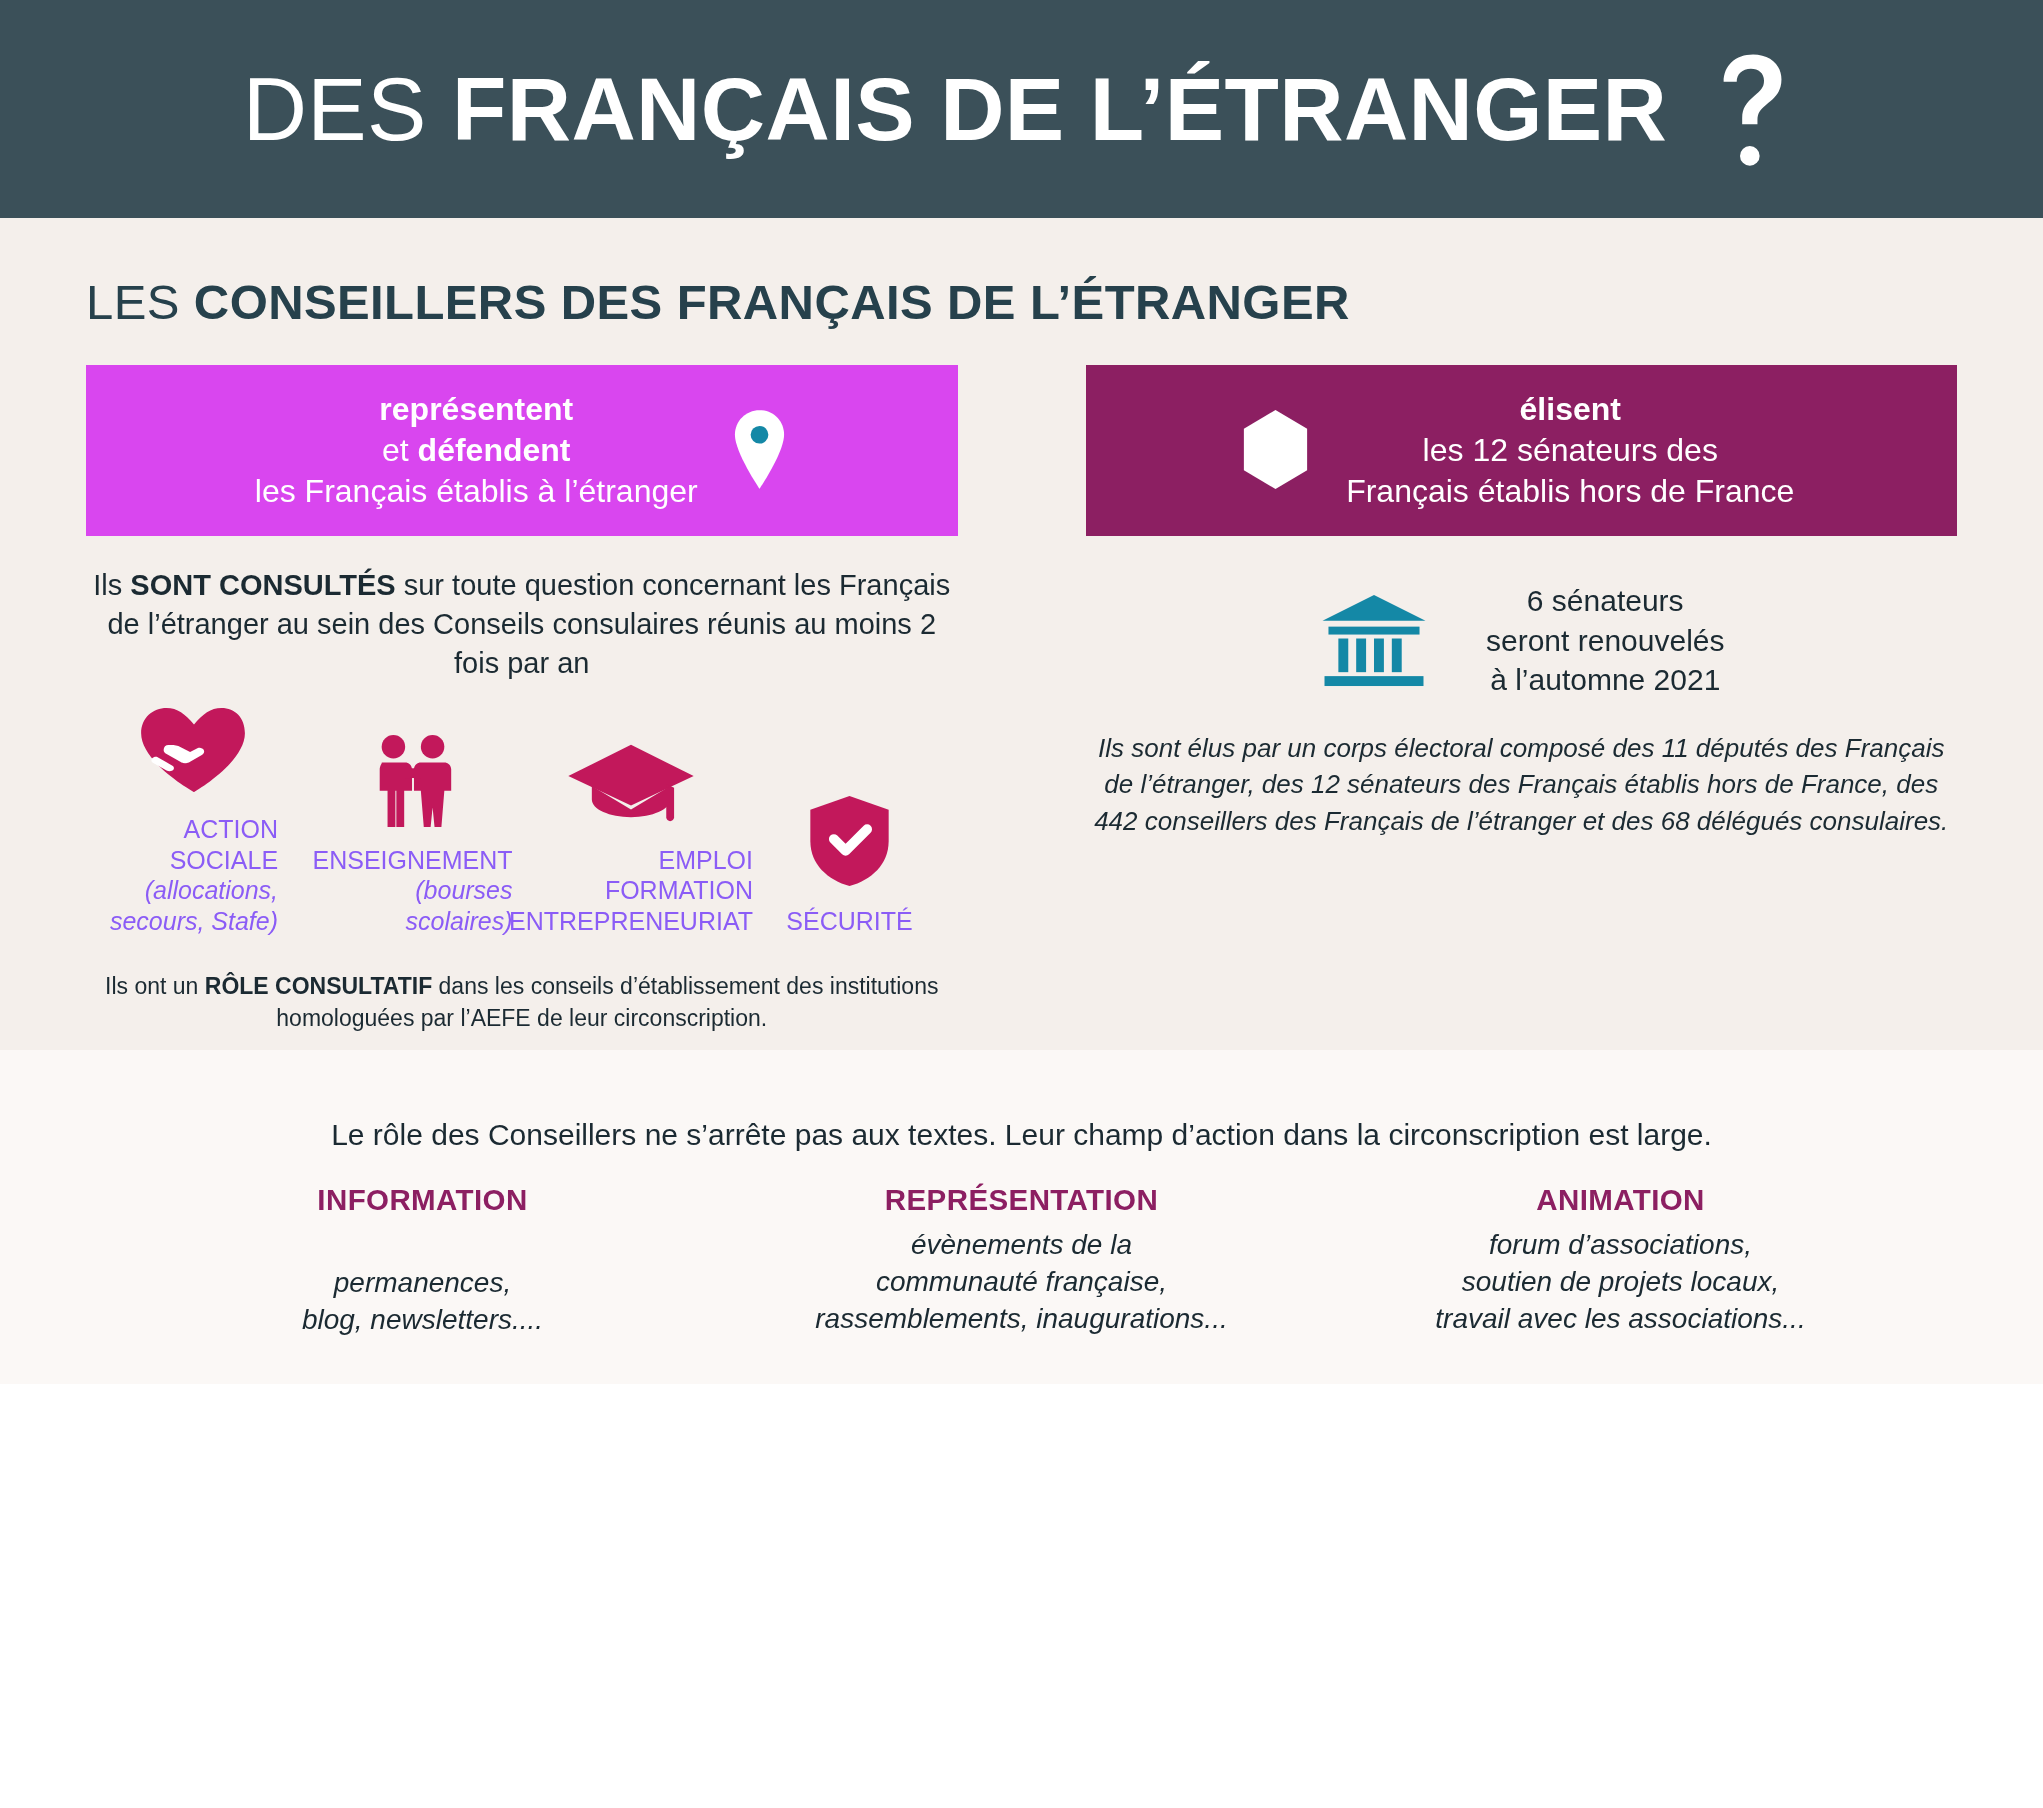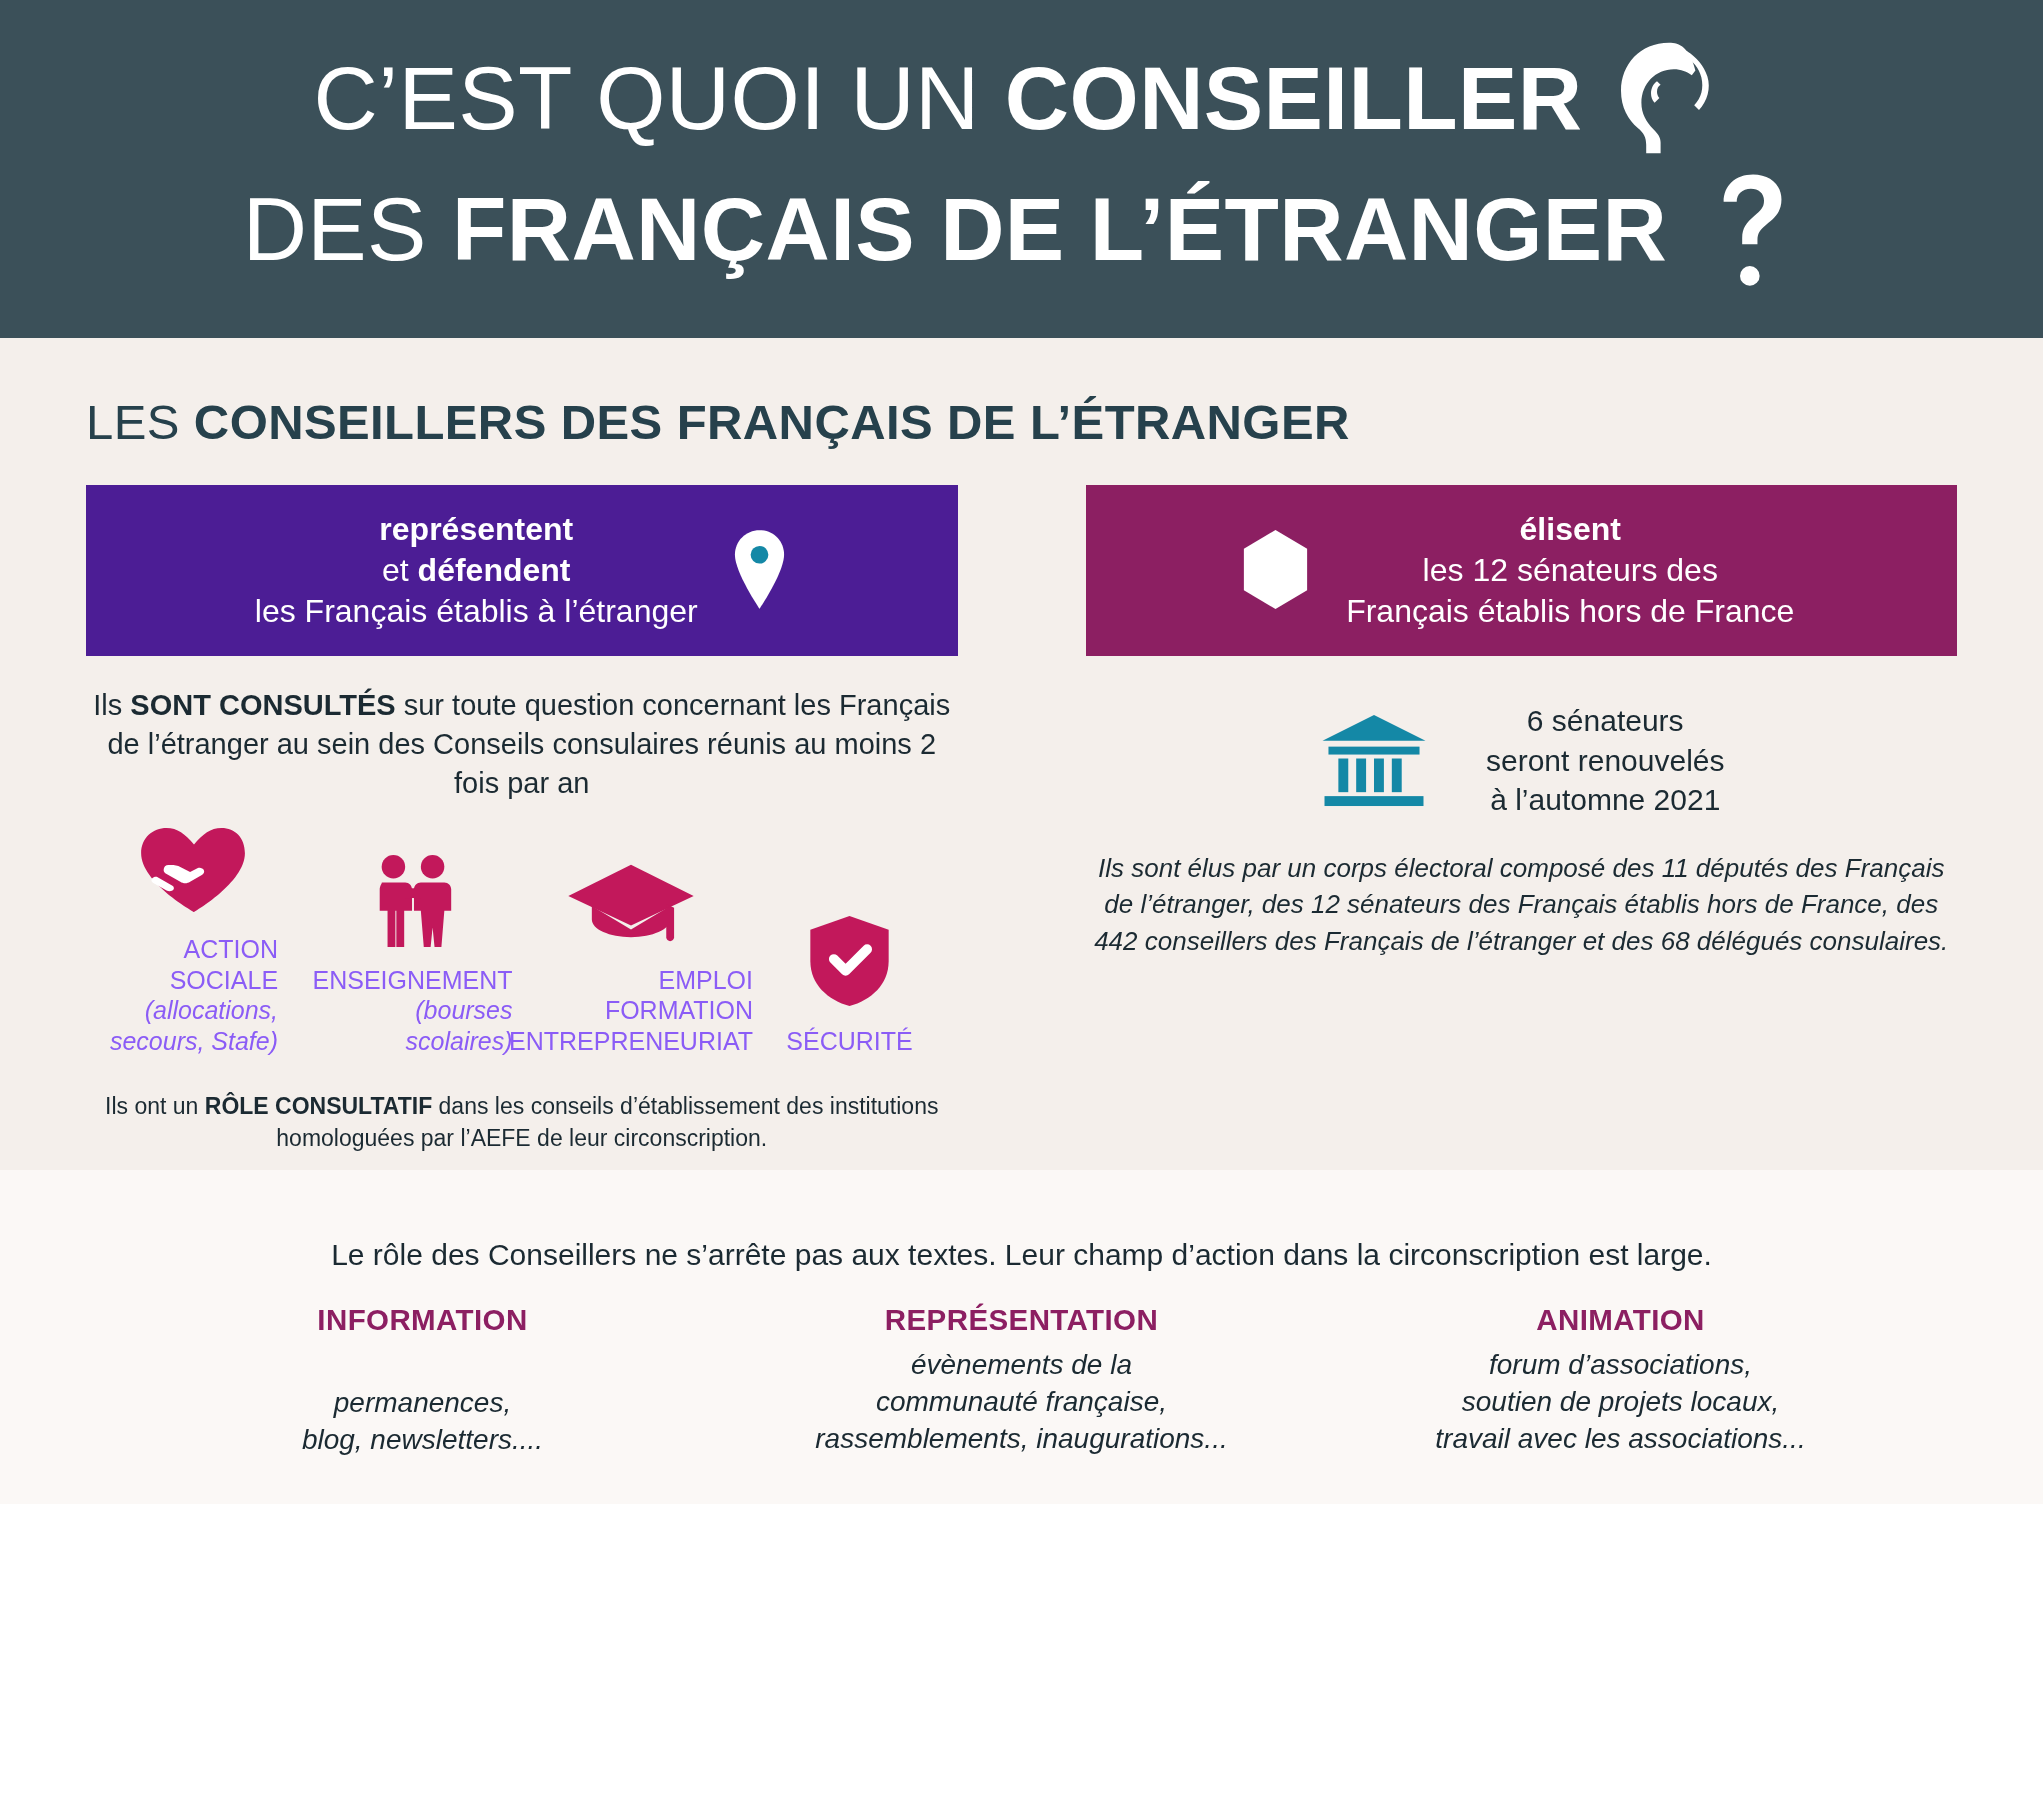--- a/index.html
+++ b/index.html
@@ -80,21 +80,21 @@
   .banner {
     color: #ffffff;
     display: flex;
     align-items: center;
     justify-content: center;
     gap: 32px;
     padding: 24px 27px;
     box-sizing: border-box;
     min-height: 140px;
   }
-  .banner.left { background: #4c1d95; }
+  .banner.left { background: #d946ef; }
   .banner.right { background: #8c1f62; padding-left: 16px; }
   .banner-text {
     text-align: center;
     font-size: 32px;
     font-weight: 400;
     line-height: 1.28;
   }
   .banner-text b { font-weight: 700; }
 
   
@@ -187,31 +187,20 @@
     font-style: italic;
     font-size: 28px;
     line-height: 1.32;
   }
 </style>
 </head>
 <body>
 
 <div class="header">
   <div class="header-inner">
-    <div class="title-line">
-      <span class="light">C’EST QUOI UN </span>
-      <span class="bold">CONSEILLER</span>
-      <span class="head-icon">
-        <svg width="120" height="120" viewBox="0 0 100 100" aria-hidden="true">
-          <path d="M50 4C26 4 10 22 10 44c0 14 6 24 14 31 5 4 7 8 7 14v7h12v-9c0-4-2-7-6-11-6-6-10-13-10-22 0-16 12-28 27-28 6 0 11 2 15 5l3-4C67 8 59 4 50 4z" fill="#ffffff"></path>
-          <path d="M40 36c-3 2-5 6-5 10 0 3 1 6 3 8l4-4c-1-1-2-3-2-5 0-3 1-5 3-6l-3-3z" fill="#ffffff"></path>
-          <path d="M82 32c-3-9-9-16-17-21l-2 4c7 4 12 10 14 18 2 9 0 17-6 23l4 4c7-8 10-18 7-28z" fill="#ffffff"></path>
-        </svg>
-      </span>
-    </div>
     <div class="title-line" style="margin-top:11.2px;">
       <span class="light">DES </span>
       <span class="bold">FRANÇAIS DE L’ÉTRANGER</span>
       <span class="qmark">
         <svg width="96" height="120" viewBox="0 0 80 110" aria-hidden="true">
           <path d="M14 30c0-15 11-25 27-25 15 0 26 9 26 23 0 11-6 17-14 23-6 5-8 8-8 14v4H31v-6c0-9 4-14 11-20 6-5 9-8 9-14 0-7-5-11-12-11-8 0-13 5-13 12H14z" fill="#ffffff"></path>
           <circle cx="38" cy="98" r="9" fill="#ffffff"></circle>
         </svg>
       </span>
     </div>

